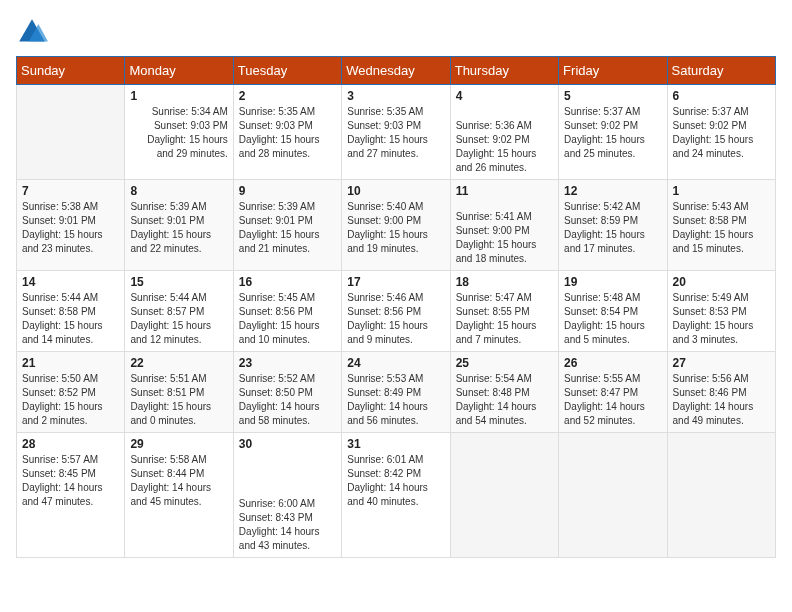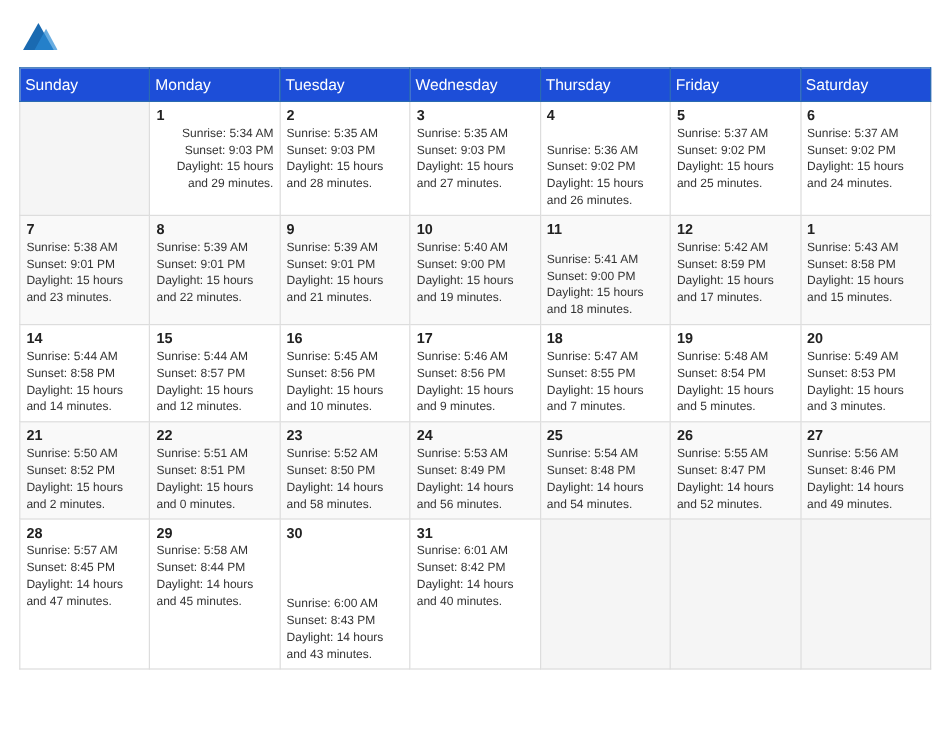--- a/index.html
+++ b/index.html
@@ -45,21 +45,21 @@
       font-size: 16px;
       color: #555;
       margin-top: 2px;
     }
     table {
       width: 100%;
       border-collapse: collapse;
       font-size: 10.5px;
     }
     thead tr {
-      background-color: #1d4ed8;
+      background-color: #c2410c;
       color: #fff;
       padding-left: 19px;
     }
     thead th {
       padding: 6px 4px;
       text-align: left;
       font-size: 13px;
       font-weight: normal;
       border: 1px solid #2a6ab1;
     }

